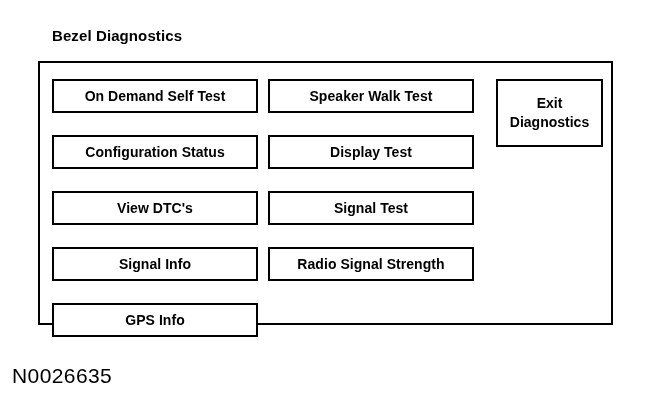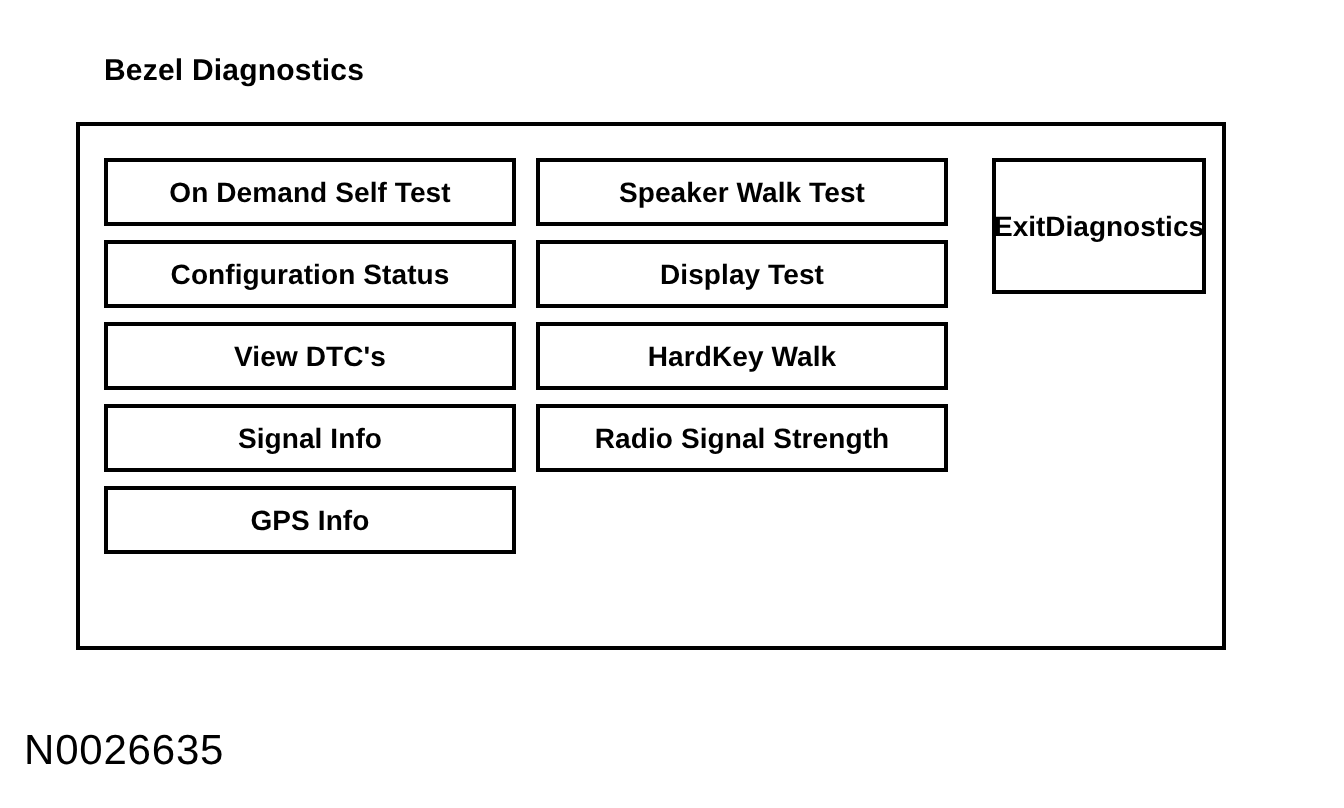--- a/index.html
+++ b/index.html
@@ -53,21 +53,21 @@
 
   .diag-button {
     box-sizing: border-box;
     width: 100%;
     height: 34px;
     border: 2px solid #000000;
     background: #ffffff;
     display: flex;
     align-items: center;
     justify-content: center;
-    margin-bottom: 7px;
+    margin-bottom: 22px;
     padding: 0 4px;
   }
   .diag-button:last-child { margin-bottom: 0; }
 
   .diag-button .btn-label {
     font-size: 14px;
     font-weight: bold;
     line-height: 15px;
     white-space: nowrap;
     letter-spacing: 0.05px;
@@ -78,21 +78,21 @@
   #exit-diagnostics-button {
     position: absolute;
     left: 456px;
     top: 16px;
     width: 107px;
     height: 68px;
     box-sizing: border-box;
     border: 2px solid #000000;
     background: #ffffff;
     display: flex;
-    flex-direction: row;
+    flex-direction: column;
     align-items: center;
     justify-content: center;
     padding: 0 2px;
   }
   #exit-diagnostics-button .btn-label {
     font-size: 14px;
     font-weight: bold;
     line-height: 19px;
     white-space: nowrap;
     text-align: center;
@@ -145,21 +145,21 @@
     <div class="diag-button">
       <span class="btn-label">Speaker Walk Test</span>
     </div>
 
 
     <div class="diag-button">
       <span class="btn-label">Display Test</span>
     </div>
 
     <div class="diag-button">
-      <span class="btn-label">HardKey Walk</span>
+      <span class="btn-label">Signal Test</span>
     </div>
 
     <div class="diag-button">
       <span class="btn-label">Radio Signal Strength</span>
     </div>
   </div>
 
   <div id="exit-diagnostics-button">
     <span class="btn-label">Exit</span>
     <span class="btn-label">Diagnostics</span>

